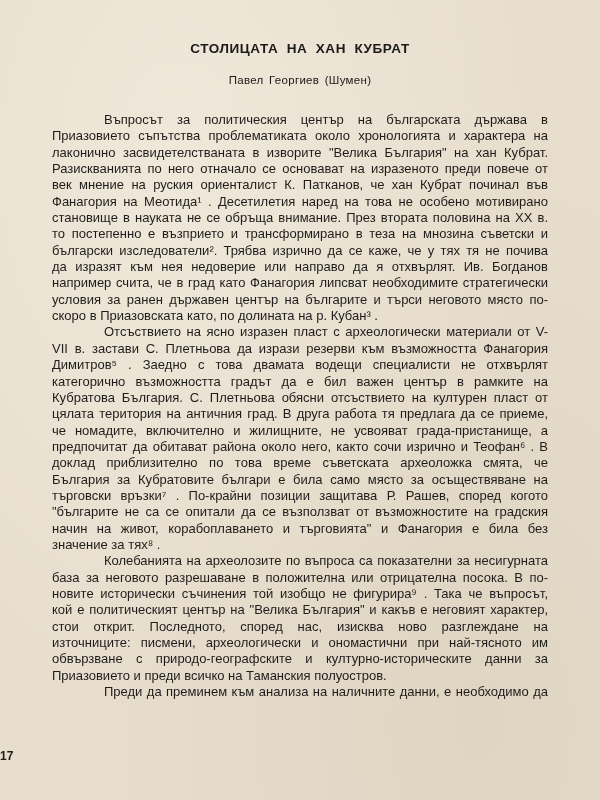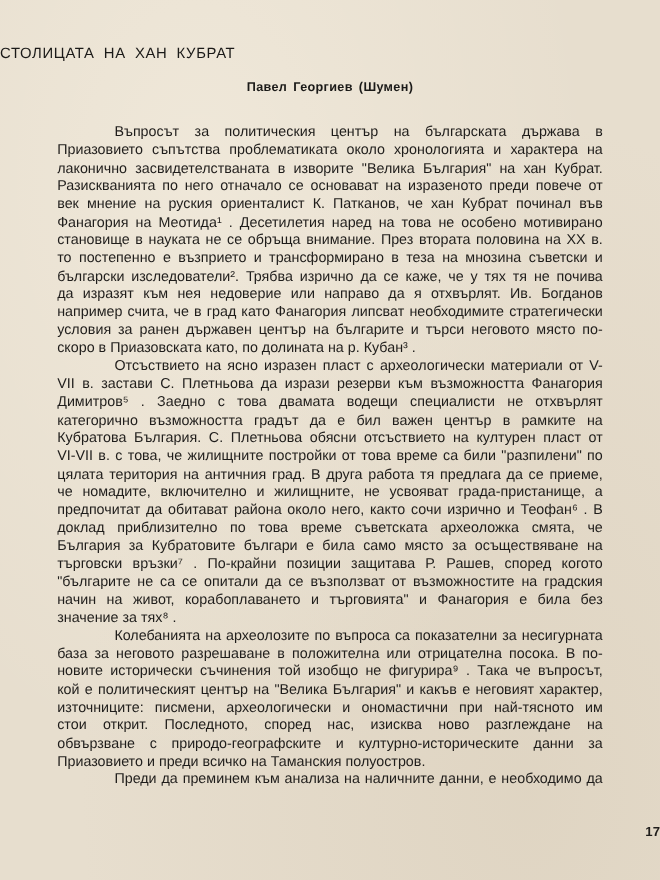--- a/index.html
+++ b/index.html
@@ -21,32 +21,33 @@
       width: 600px; height: 800px;
       background:
         radial-gradient(ellipse at 30% 20%, rgba(255,250,238,0.35), rgba(0,0,0,0) 60%),
         radial-gradient(ellipse at 80% 90%, rgba(200,185,160,0.25), rgba(0,0,0,0) 60%),
         #e7dece;
     }
     .title {
       position: absolute;
       left: 0; width: 600px;
       top: 41px;
-      font-weight: normal;
+      text-align: center;
+      font-weight: bold;
       font-size: 13.5px;
       letter-spacing: 0.6px;
       word-spacing: 4px;
       color: #1b1a18;
     }
     .author {
       position: absolute;
       left: 0; width: 600px;
       top: 74px;
       text-align: center;
-      font-weight: bold;
+      font-weight: normal;
       font-size: 11.5px;
       letter-spacing: 0.3px;
       word-spacing: 2px;
       color: #1b1a18;
     }
     .body-text {
       position: absolute;
       left: 52px;
       top: 112px;
       width: 496px;
@@ -65,21 +66,21 @@
     .line.indent {
       padding-left: 52px;
     }
     .line.last {
       text-align-last: left;
     }
     .page-number {
       position: absolute;
       left: 0; width: 600px;
       top: 749px;
-      text-align: right;
+      text-align: left;
       font-size: 12px;
       font-weight: bold;
       color: #1f1d1b;
     }
   </style>
 </head>
 <body>
 
 <div class="page">
   <div class="title">СТОЛИЦАТА НА ХАН КУБРАТ</div>
@@ -97,35 +98,34 @@
       <span class="line">български изследователи². Трябва изрично да се каже, че у тях тя не почива</span>
       <span class="line">да изразят към нея недоверие или направо да я отхвърлят. Ив. Богданов</span>
       <span class="line">например счита, че в град като Фанагория липсват необходимите стратегически</span>
       <span class="line">условия за ранен държавен център на българите и търси неговото място по-</span>
       <span class="line last">скоро в Приазовската като, по долината на р. Кубан³ .</span>
       <span class="line indent">Отсъствието на ясно изразен пласт с археологически материали от V-</span>
       <span class="line">VII в. застави С. Плетньова да изрази резерви към възможността Фанагория</span>
       <span class="line">Димитров⁵ . Заедно с това двамата водещи специалисти не отхвърлят</span>
       <span class="line">категорично възможността градът да е бил важен център в рамките на</span>
       <span class="line">Кубратова България. С. Плетньова обясни отсъствието на културен пласт от</span>
-      <span class="line">VI-VII в. с това, че жилищните постройки от това време са били "разпилени" по</span>
       <span class="line">цялата територия на античния град. В друга работа тя предлага да се приеме,</span>
       <span class="line">че номадите, включително и жилищните, не усвояват града-пристанище, а</span>
       <span class="line">предпочитат да обитават района около него, както сочи изрично и Теофан⁶ . В</span>
       <span class="line">доклад приблизително по това време съветската археоложка смята, че</span>
       <span class="line">България за Кубратовите българи е била само място за осъществяване на</span>
       <span class="line">търговски връзки⁷ . По-крайни позиции защитава Р. Рашев, според когото</span>
       <span class="line">"българите не са се опитали да се възползват от възможностите на градския</span>
       <span class="line">начин на живот, корабоплаването и търговията" и Фанагория е била без</span>
       <span class="line last">значение за тях⁸ .</span>
       <span class="line indent">Колебанията на археолозите по въпроса са показателни за несигурната</span>
       <span class="line">база за неговото разрешаване в положителна или отрицателна посока. В по-</span>
       <span class="line">новите исторически съчинения той изобщо не фигурира⁹ . Така че въпросът,</span>
       <span class="line">кой е политическият център на "Велика България" и какъв е неговият характер,</span>
+      <span class="line">стои открит. Последното, според нас, изисква ново разглеждане на</span>
       <span class="line">източниците: писмени, археологически и ономастични при най-тясното им</span>
-      <span class="line">стои открит. Последното, според нас, изисква ново разглеждане на</span>
       <span class="line">обвързване с природо-географските и културно-историческите данни за</span>
       <span class="line last">Приазовието и преди всичко на Таманския полуостров.</span>
       <span class="line indent">Преди да преминем към анализа на наличните данни, е необходимо да</span>
     </div>
 
   <div class="page-number">17</div>
 </div>
 
 </body></html>

